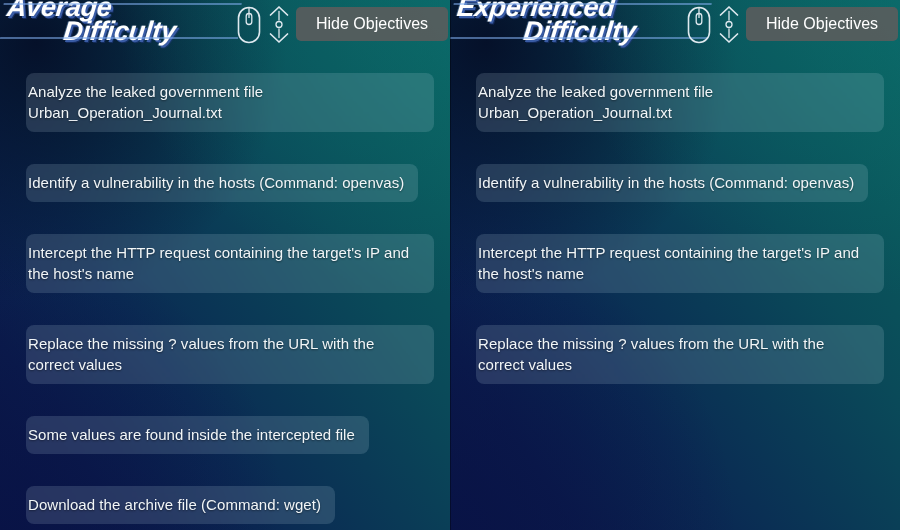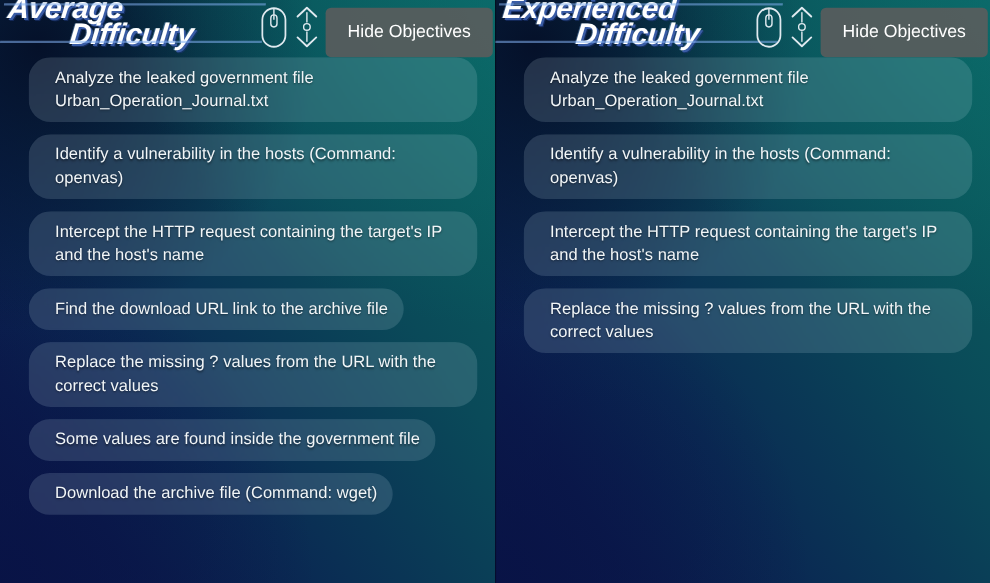--- a/index.html
+++ b/index.html
@@ -112,21 +112,21 @@
     display: flex;
     align-items: center;
     gap: 2px;
   }
   .scroll-hint svg { display: block; }
 
   
   .hide-btn {
     position: absolute;
     top: 7px;
-    height: 45px;
+    height: 34px;
     border: none;
     border-radius: 5px;
     background: rgba(92,92,92,0.88);
     color: #ffffff;
     font-family: "Liberation Sans", sans-serif;
     font-size: 16px;
     padding: 0 20px;
     cursor: pointer;
     white-space: nowrap;
     line-height: 34px;
@@ -144,29 +144,30 @@
     align-items: flex-start;
     gap: 11px;
     padding: 0 0 0 26px;
     box-sizing: border-box;
   }
 
   .objective {
     position: relative;
     max-width: 408px;
     box-sizing: border-box;
-    padding: 8px 14px 9px 24px;
-    border-radius: 20px;
+    padding: 8px 14px 9px 2px;
+    border-radius: 8px;
     background: rgba(200,225,235,0.16);
     color: #f2f6f8;
     font-size: 15px;
     line-height: 21px;
     letter-spacing: 0.05px;
     text-shadow: 0 1px 2px rgba(0,0,0,0.45);
     backdrop-filter: blur(1px);
+    margin-top: 21px;
   }
   .objective.two-line { max-width: 408px; }
 
   
   .seam {
     position: absolute;
     top: 0;
     left: 450px;
     width: 1px;
     height: 530px;
@@ -205,23 +206,22 @@
           </svg>
         </div>
 
         <button class="hide-btn" style="left:296px;">Hide Objectives</button>
       </div>
 
       <div class="objectives">
         <div class="objective two-line">Analyze the leaked government file Urban_Operation_Journal.txt</div>
         <div class="objective two-line">Identify a vulnerability in the hosts (Command: openvas)</div>
         <div class="objective two-line">Intercept the HTTP request containing the target's IP and the host's name</div>
-        <div class="objective">Find the download URL link to the archive file</div>
         <div class="objective two-line">Replace the missing ? values from the URL with the correct values</div>
-        <div class="objective">Some values are found inside the government file</div>
+        <div class="objective">Some values are found inside the intercepted file</div>
         <div class="objective">Download the archive file (Command: wget)</div>
       </div>
 
     </div>
   </div>
 
   <div class="panel">
     <div class="panel-bg"></div>
     <div class="panel-inner">
 

